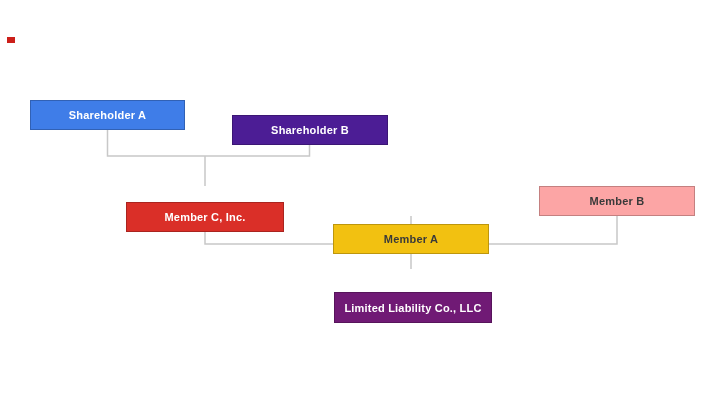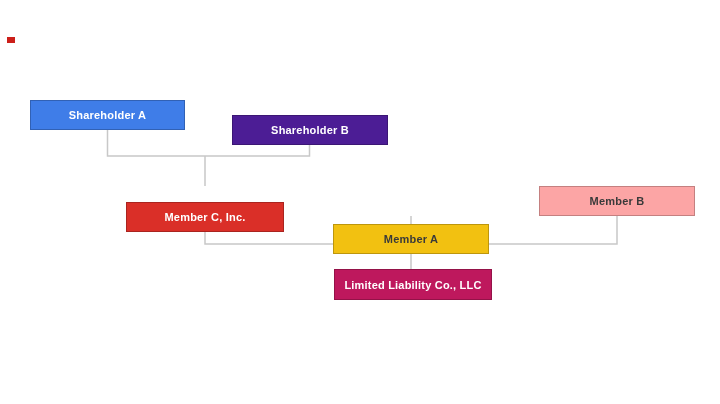--- a/index.html
+++ b/index.html
@@ -74,17 +74,17 @@
   </div>
 
   <div class="node node-member-a" style="background-color: rgb(242, 193, 17); color: rgb(58, 58, 58);">
     <span>Member A</span>
   </div>
 
   <div class="node node-member-b" style="background-color: #fca5a5; color: rgb(58, 58, 58);">
     <span>Member B</span>
   </div>
 
-  <div class="node node-llc" style="background-color: #be185d; color: rgb(255, 255, 255);">
+  <div class="node node-llc" style="background-color: #701a75; color: rgb(255, 255, 255); margin-top: 23px;">
     <span>Limited Liability Co., LLC</span>
   </div>
 
 </div>
 
 </body></html>

